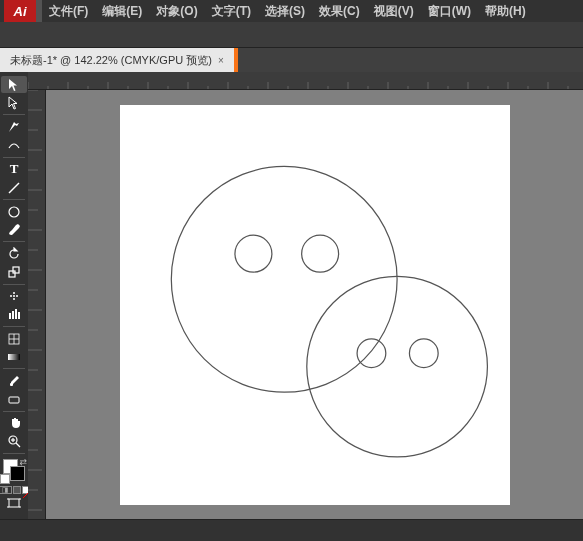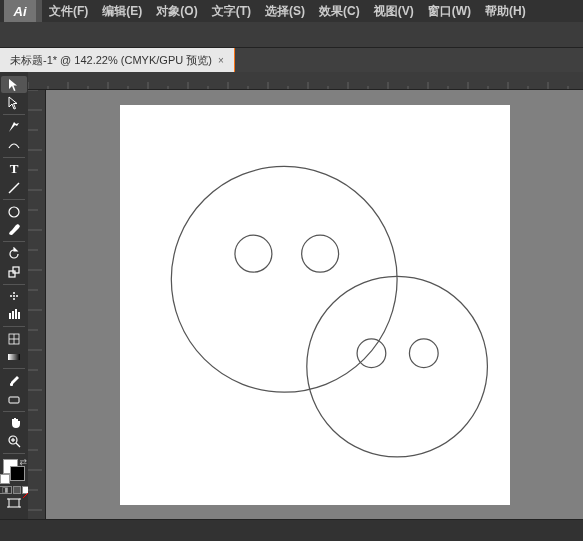--- a/index.html
+++ b/index.html
@@ -20,21 +20,21 @@
       height: 22px;
       background: #323232;
       display: flex;
       align-items: center;
       padding: 0 4px;
       gap: 0;
     }
     #ai-logo {
       width: 32px;
       height: 22px;
-      background: #737373;
+      background: #b91c1c;
       display: flex;
       align-items: center;
       justify-content: center;
       font-weight: bold;
       font-size: 13px;
       color: #fff;
       font-style: italic;
       flex-shrink: 0;
     }
     .menu-item {
@@ -65,21 +65,21 @@
       display: flex;
       align-items: stretch;
     }
     .tab {
       display: flex;
       align-items: center;
       padding: 0 10px;
       background: #e8e8e8;
       color: #333;
       font-size: 11px;
-      border-right: 1px solid #f97316;
+      border-right: 4px solid #f97316;
       gap: 6px;
       cursor: pointer;
     }
     .tab-close {
       font-size: 10px;
       color: #666;
       cursor: pointer;
     }
 
     

